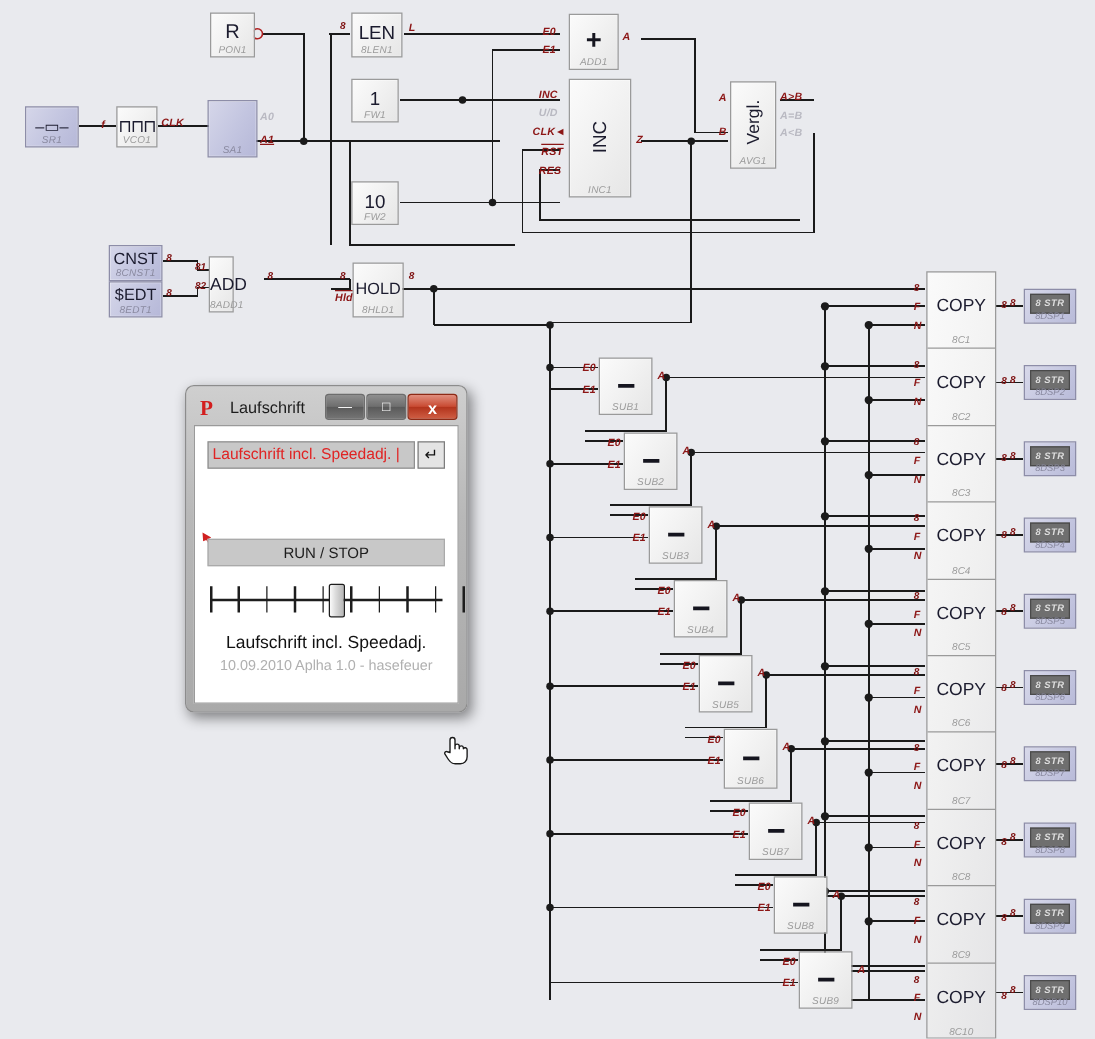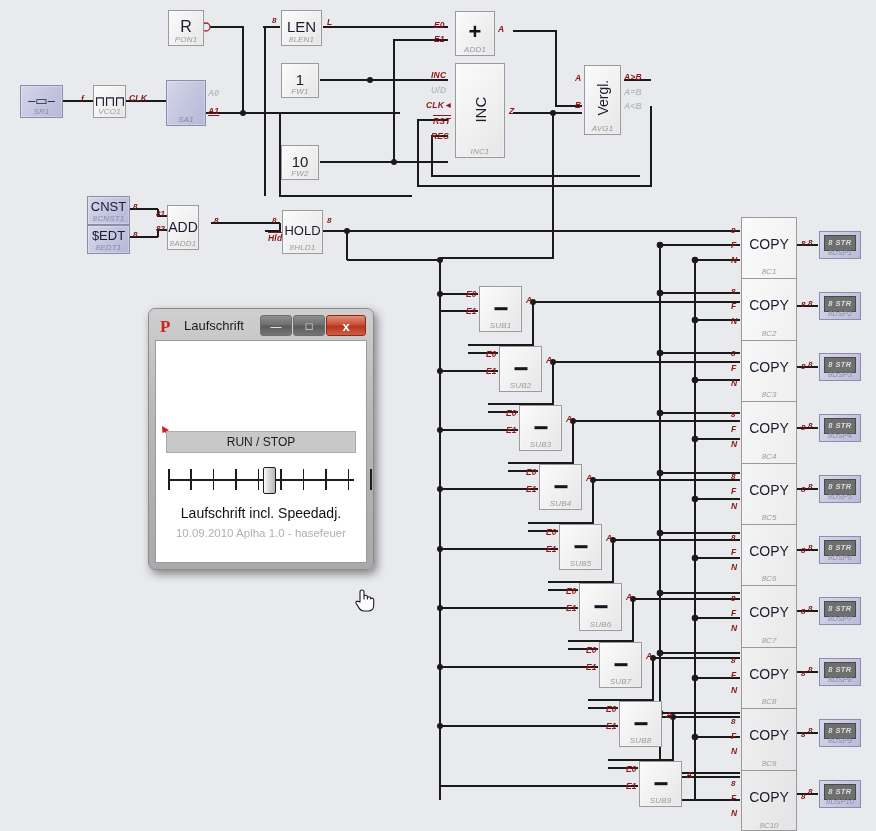--- a/index.html
+++ b/index.html
@@ -514,21 +514,21 @@
     <div class="bname">8CNST1</div>
   </div>
   <div class="bus" style="left:133px;top:202px;">8</div>
 
   <div class="blk violet" style="left:87px;top:225px;width:43px;height:29px;">
     <div class="bbig" style="font-size:13px;top:40%;">$EDT</div>
     <div class="bname">8EDT1</div>
   </div>
   <div class="bus" style="left:133px;top:230px;">8</div>
 
-  <div class="blk" style="left:167px;top:205px;width:32px;height:45px;">
+  <div class="blk" style="left:167px;top:205px;width:20px;height:45px;">
     <div class="bbig" style="font-size:14px;">ADD</div>
     <div class="bname">8ADD1</div>
   </div>
   <div class="bus" style="left:156px;top:209px;">81</div>
   <div class="bus" style="left:156px;top:224px;">82</div>
   <div class="bus" style="left:214px;top:216px;">8</div>
 
   <div class="blk" style="left:282px;top:210px;width:41px;height:44px;">
     <div class="bbig" style="font-size:13px;">HOLD</div>
     <div class="bname">8HLD1</div>
@@ -752,20 +752,24 @@
     <div class="titlebar">
       <div class="applogo">P</div>
       <div class="titletext">Laufschrift</div>
       <div class="winbtns">
         <div class="winbtn">—</div>
         <div class="winbtn">□</div>
         <div class="winbtn close">x</div>
       </div>
     </div>
     <div class="client">
+      <div class="txtrow">
+        <div class="txtbox">Laufschrift incl. Speedadj. | </div>
+        <div class="entbtn">↵</div>
+      </div>
       <svg class="pinmark" viewBox="0 0 12 12">
         <path d="M1 1 L8 5 L5 6.5 L8.5 10 L6.5 11 L4 7 L1.5 8 Z" fill="#d02020"></path>
       </svg>
       <div class="runstop">RUN / STOP</div>
       <div class="slider">
         <div class="sliderline"></div>
         <div class="thumb" style="left: 94.5px;"></div>
       <div class="tick" style="left: 0px; top: 6px; height: 11px;"></div>
           <div class="tick" style="left: 0px; top: 17px; height: 10px;"></div>
           <div class="tick" style="left: 22.4444px; top: 6px; height: 11px;"></div>

